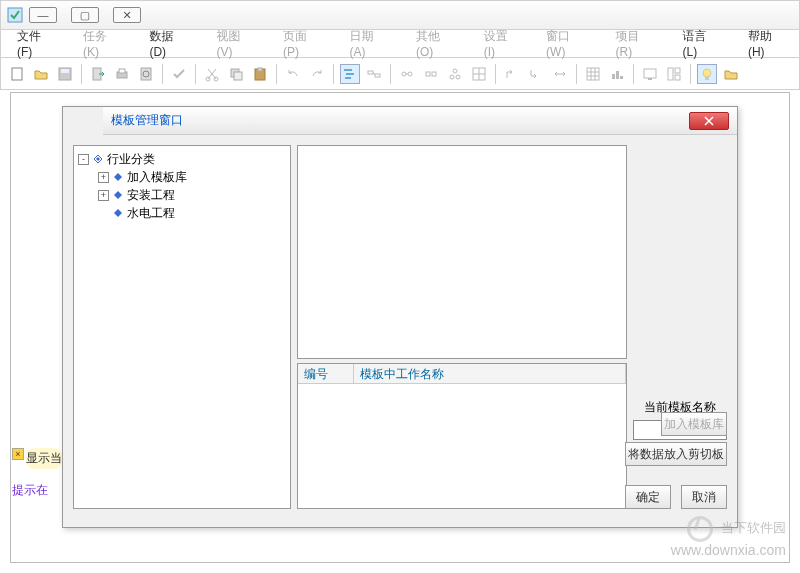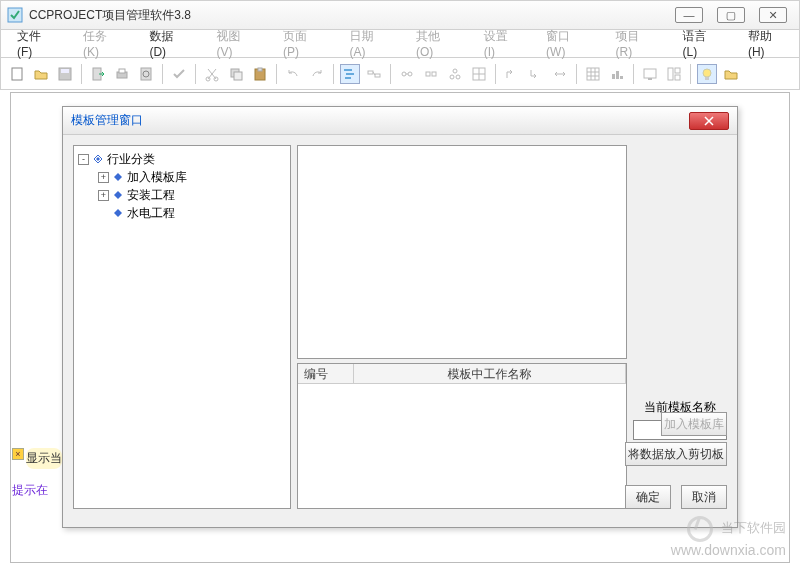--- a/index.html
+++ b/index.html
@@ -14,57 +14,56 @@
 .menu-item.disabled { color: #aaa; }
 .toolbar { height: 32px; border: 1px solid #d0d0d0; border-top: none; display: flex; align-items: center; padding: 0 6px; gap: 4px; background: #fff; }
 .tool-btn { width: 20px; height: 20px; display: flex; align-items: center; justify-content: center; border: 1px solid transparent; }
 .tool-btn.active { border: 1px solid #9ac; background: #def; }
 .tool-sep { width: 1px; height: 20px; background: #ccc; margin: 0 2px; }
 .content-area { position: absolute; left: 10px; right: 10px; top: 92px; bottom: 10px; border: 1px solid #bbb; background: #fff; }
 .hint-text { position: absolute; left: 12px; top: 448px; font-size: 12px; color: #333; background: #fff8d0; padding: 2px 0; }
 .hint-text2 { position: absolute; left: 12px; top: 482px; font-size: 12px; color: #6d28d9; }
 .close-x { position: absolute; left: 12px; top: 448px; width: 12px; height: 12px; background: #ffd040; border: 1px solid #aa8; font-size: 9px; line-height: 10px; text-align: center; color: #633; }
 
-.dialog { position: absolute; left: 62px; top: 106px; width: 676px; height: 422px; background: #f0f0f0; border: 1px solid #999; box-shadow: 2px 2px 6px rgba(0,0,0,0.2); }
+.dialog { position: absolute; left: 62px; top: 106px; width: 676px; height: 422px; background: #f0f0f0; border: 1px solid #999; box-shadow: 2px 2px 6px rgba(0,0,0,0.2); padding-left: 40px; }
 .dialog-titlebar { height: 28px; background: linear-gradient(#fff, #e8e8e8); border-bottom: 1px solid #ccc; display: flex; align-items: center; padding: 0 8px; }
 .dialog-title { flex: 1; color: #0055cc; font-size: 12px; }
 .dialog-close { width: 40px; height: 18px; background: linear-gradient(#e77, #c33); border: 1px solid #a22; border-radius: 2px; color: #fff; display: flex; align-items: center; justify-content: center; font-size: 12px; }
 .dialog-body { position: absolute; top: 28px; left: 0; right: 0; bottom: 0; padding: 10px; }
 
 .tree-panel { position: absolute; left: 10px; top: 10px; width: 218px; height: 364px; background: #fff; border: 1px solid #999; overflow: auto; padding: 4px; }
 .tree-node { display: flex; align-items: center; height: 18px; gap: 2px; }
 .tree-toggle { width: 11px; height: 11px; border: 1px solid #888; font-size: 9px; line-height: 9px; text-align: center; color: #444; }
 .tree-icon { width: 14px; height: 10px; }
 .tree-label { color: #000; }
 .indent1 { padding-left: 20px; }
 
 .preview-panel { position: absolute; left: 234px; top: 10px; width: 330px; height: 214px; background: #fff; border: 1px solid #999; }
 .list-panel { position: absolute; left: 234px; top: 228px; width: 330px; height: 146px; background: #fff; border: 1px solid #999; }
 .list-header { display: flex; height: 20px; background: #f4f4f4; border-bottom: 1px solid #ccc; }
-.list-col { border-right: 1px solid #ccc; padding: 2px 6px; font-size: 12px; color: #404040; }
+.list-col { border-right: 1px solid #ccc; padding: 2px 6px; font-size: 12px; color: #0369a1; }
 .list-col.c1 { width: 56px; }
-.list-col.c2 { flex: 1; text-align: center; }
+.list-col.c2 { flex: 1; }
 .right-label { text-align: center; font-size: 12px; margin-bottom: 4px; width: 94px; }
 .right-input { width: 94px; height: 20px; border: 1px solid #888; background: #fff; }
 .btn { height: 24px; border: 1px solid #999; background: linear-gradient(#fefefe, #e6e6e6); font-size: 12px; display: flex; align-items: center; justify-content: center; color: #333; }
 .btn.disabled { color: #aaa; }
 
 .watermark { position: absolute; right: 14px; bottom: 14px; opacity: 0.5; font-size: 13px; color: #888; text-align: right; line-height: 1.2; }
 .watermark .wm-circle { width: 26px; height: 26px; border: 3px solid #bbb; border-radius: 50%; display: inline-block; vertical-align: middle; margin-right: 4px; position: relative; }
 .watermark .wm-circle::after { content: ""; position: absolute; left: 6px; top: -3px; width: 3px; height: 14px; background: #bbb; transform: rotate(20deg); }
 </style>
 </head>
 <body>
 
 <div class="titlebar">
   <svg class="app-icon" viewBox="0 0 16 16">
       <rect x="1" y="1" width="14" height="14" fill="#cde7f7" stroke="#5a9bd4"></rect>
       <path d="M4 8 L7 11 L12 4" stroke="#3a7" fill="none" stroke-width="2"></path>
     </svg>
-  <span class="title">CCPROJECT项目管理软件3.8</span>
   <div class="win-controls">
     <div class="win-btn">—</div>
     <div class="win-btn">▢</div>
     <div class="win-btn">✕</div>
   </div>
 </div>
 
 <div class="menubar">
   <div class="menu-item">文件(F)</div>
   <div class="menu-item disabled">任务(K)</div>

